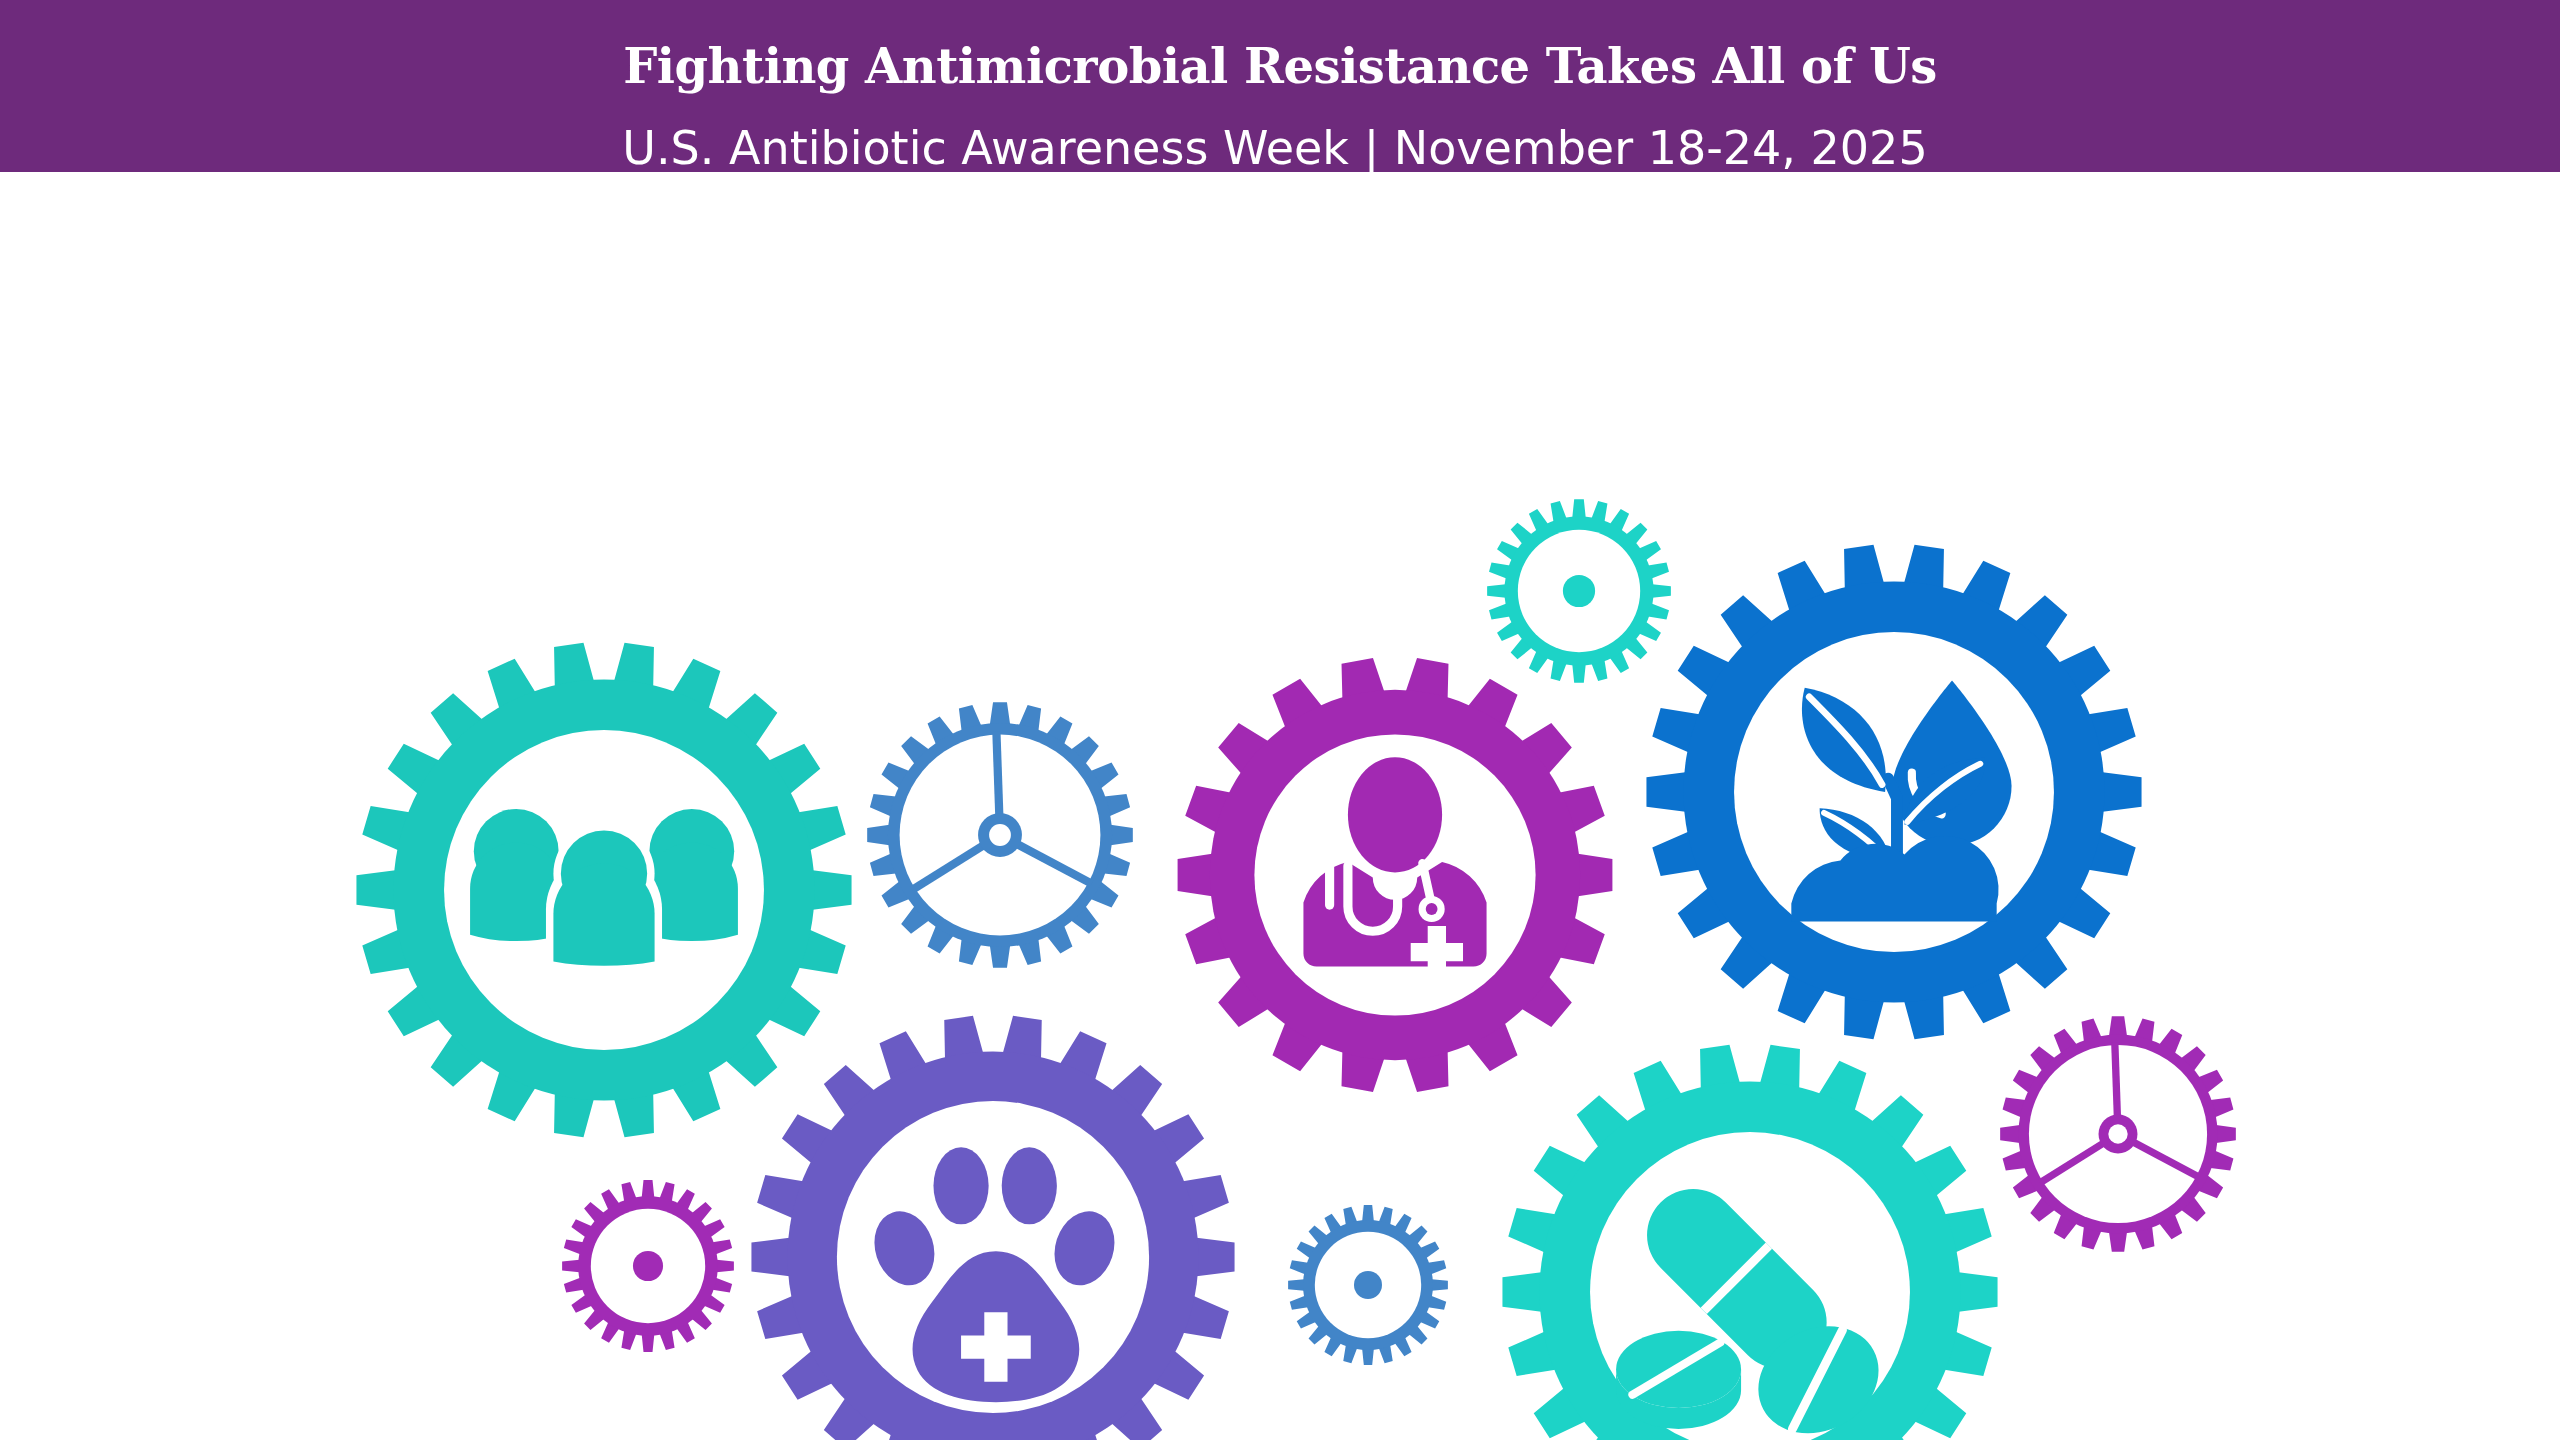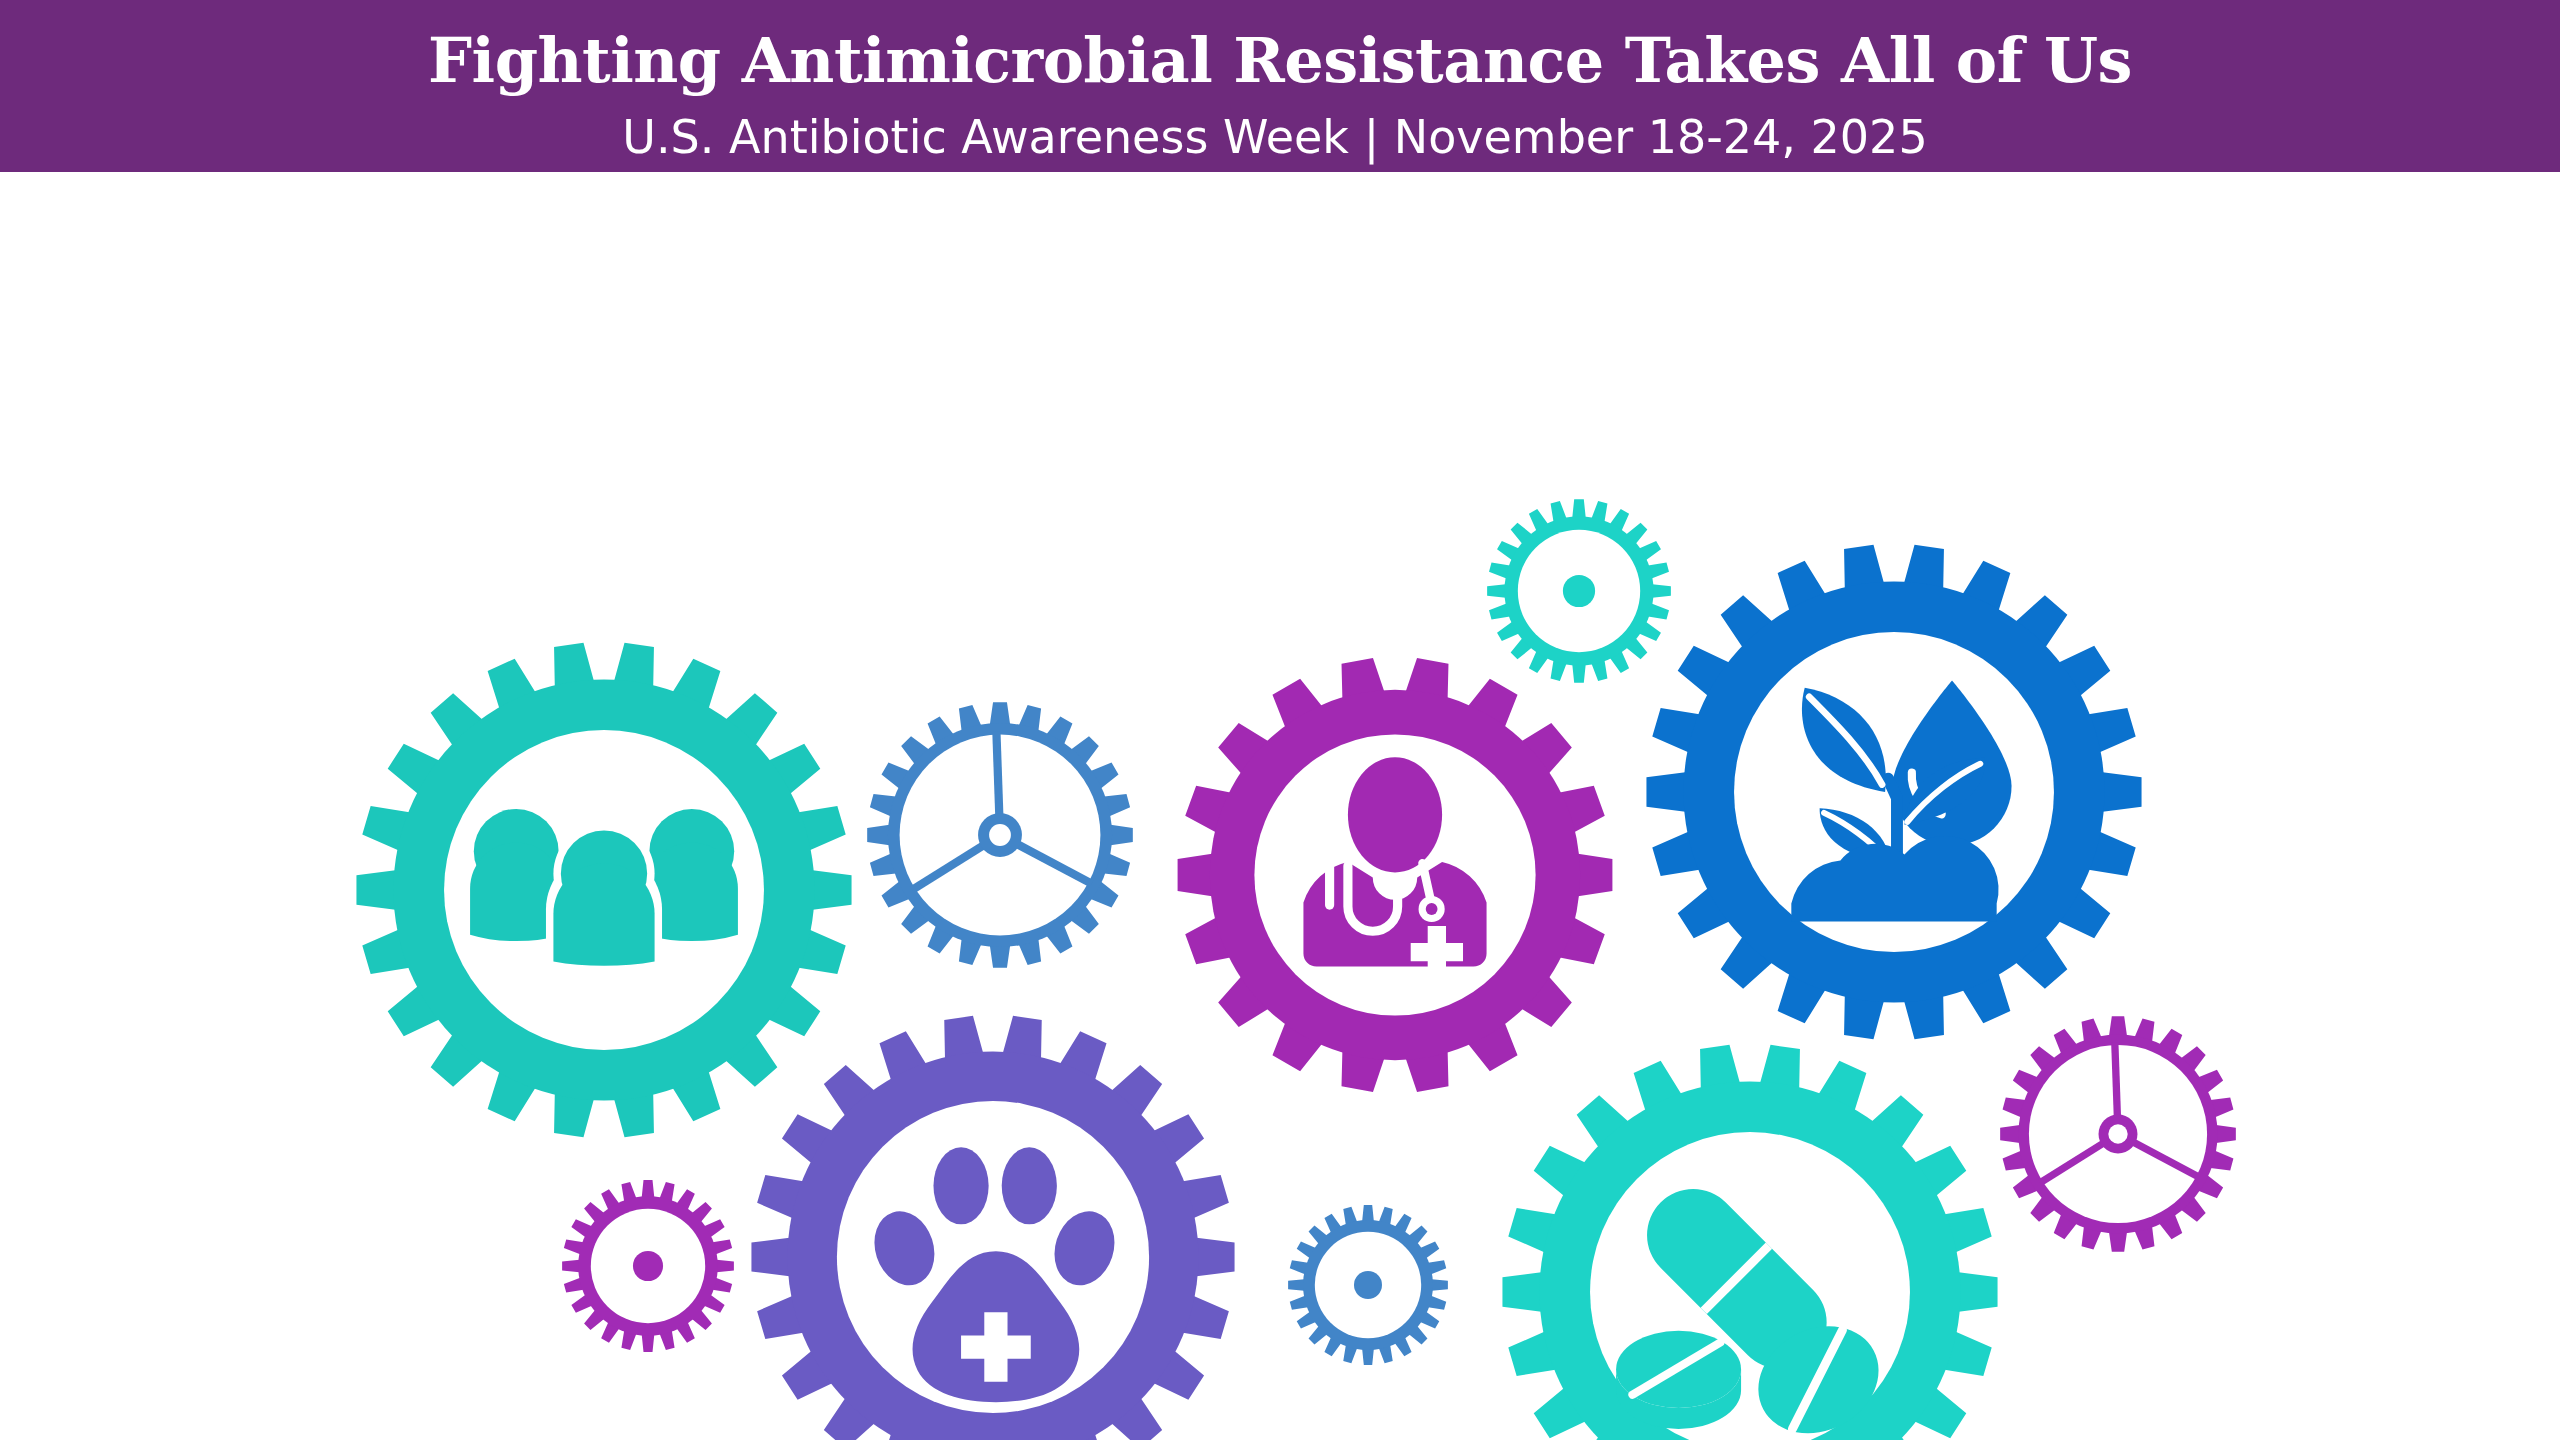--- a/index.html
+++ b/index.html
@@ -36,25 +36,25 @@
     align-items: center;
     justify-content: flex-start;
     box-sizing: border-box;
     padding-top: 24px;
   }
 
   #poster-title {
     color: #ffffff;
     font-family: "DejaVu Serif", "Liberation Serif", serif;
     font-weight: bold;
-    font-size: 62px;
+    font-size: 48px;
     line-height: 1.06;
     letter-spacing: -0.5px;
     white-space: nowrap;
-    margin: 4px;
+    margin: 17px;
     text-align: center;
   }
 
   #poster-subtitle {
     color: #ffffff;
     font-family: "DejaVu Sans", "Liberation Sans", sans-serif;
     font-weight: 400;
     font-size: 46px;
     line-height: 1.1;
     letter-spacing: 0px;

